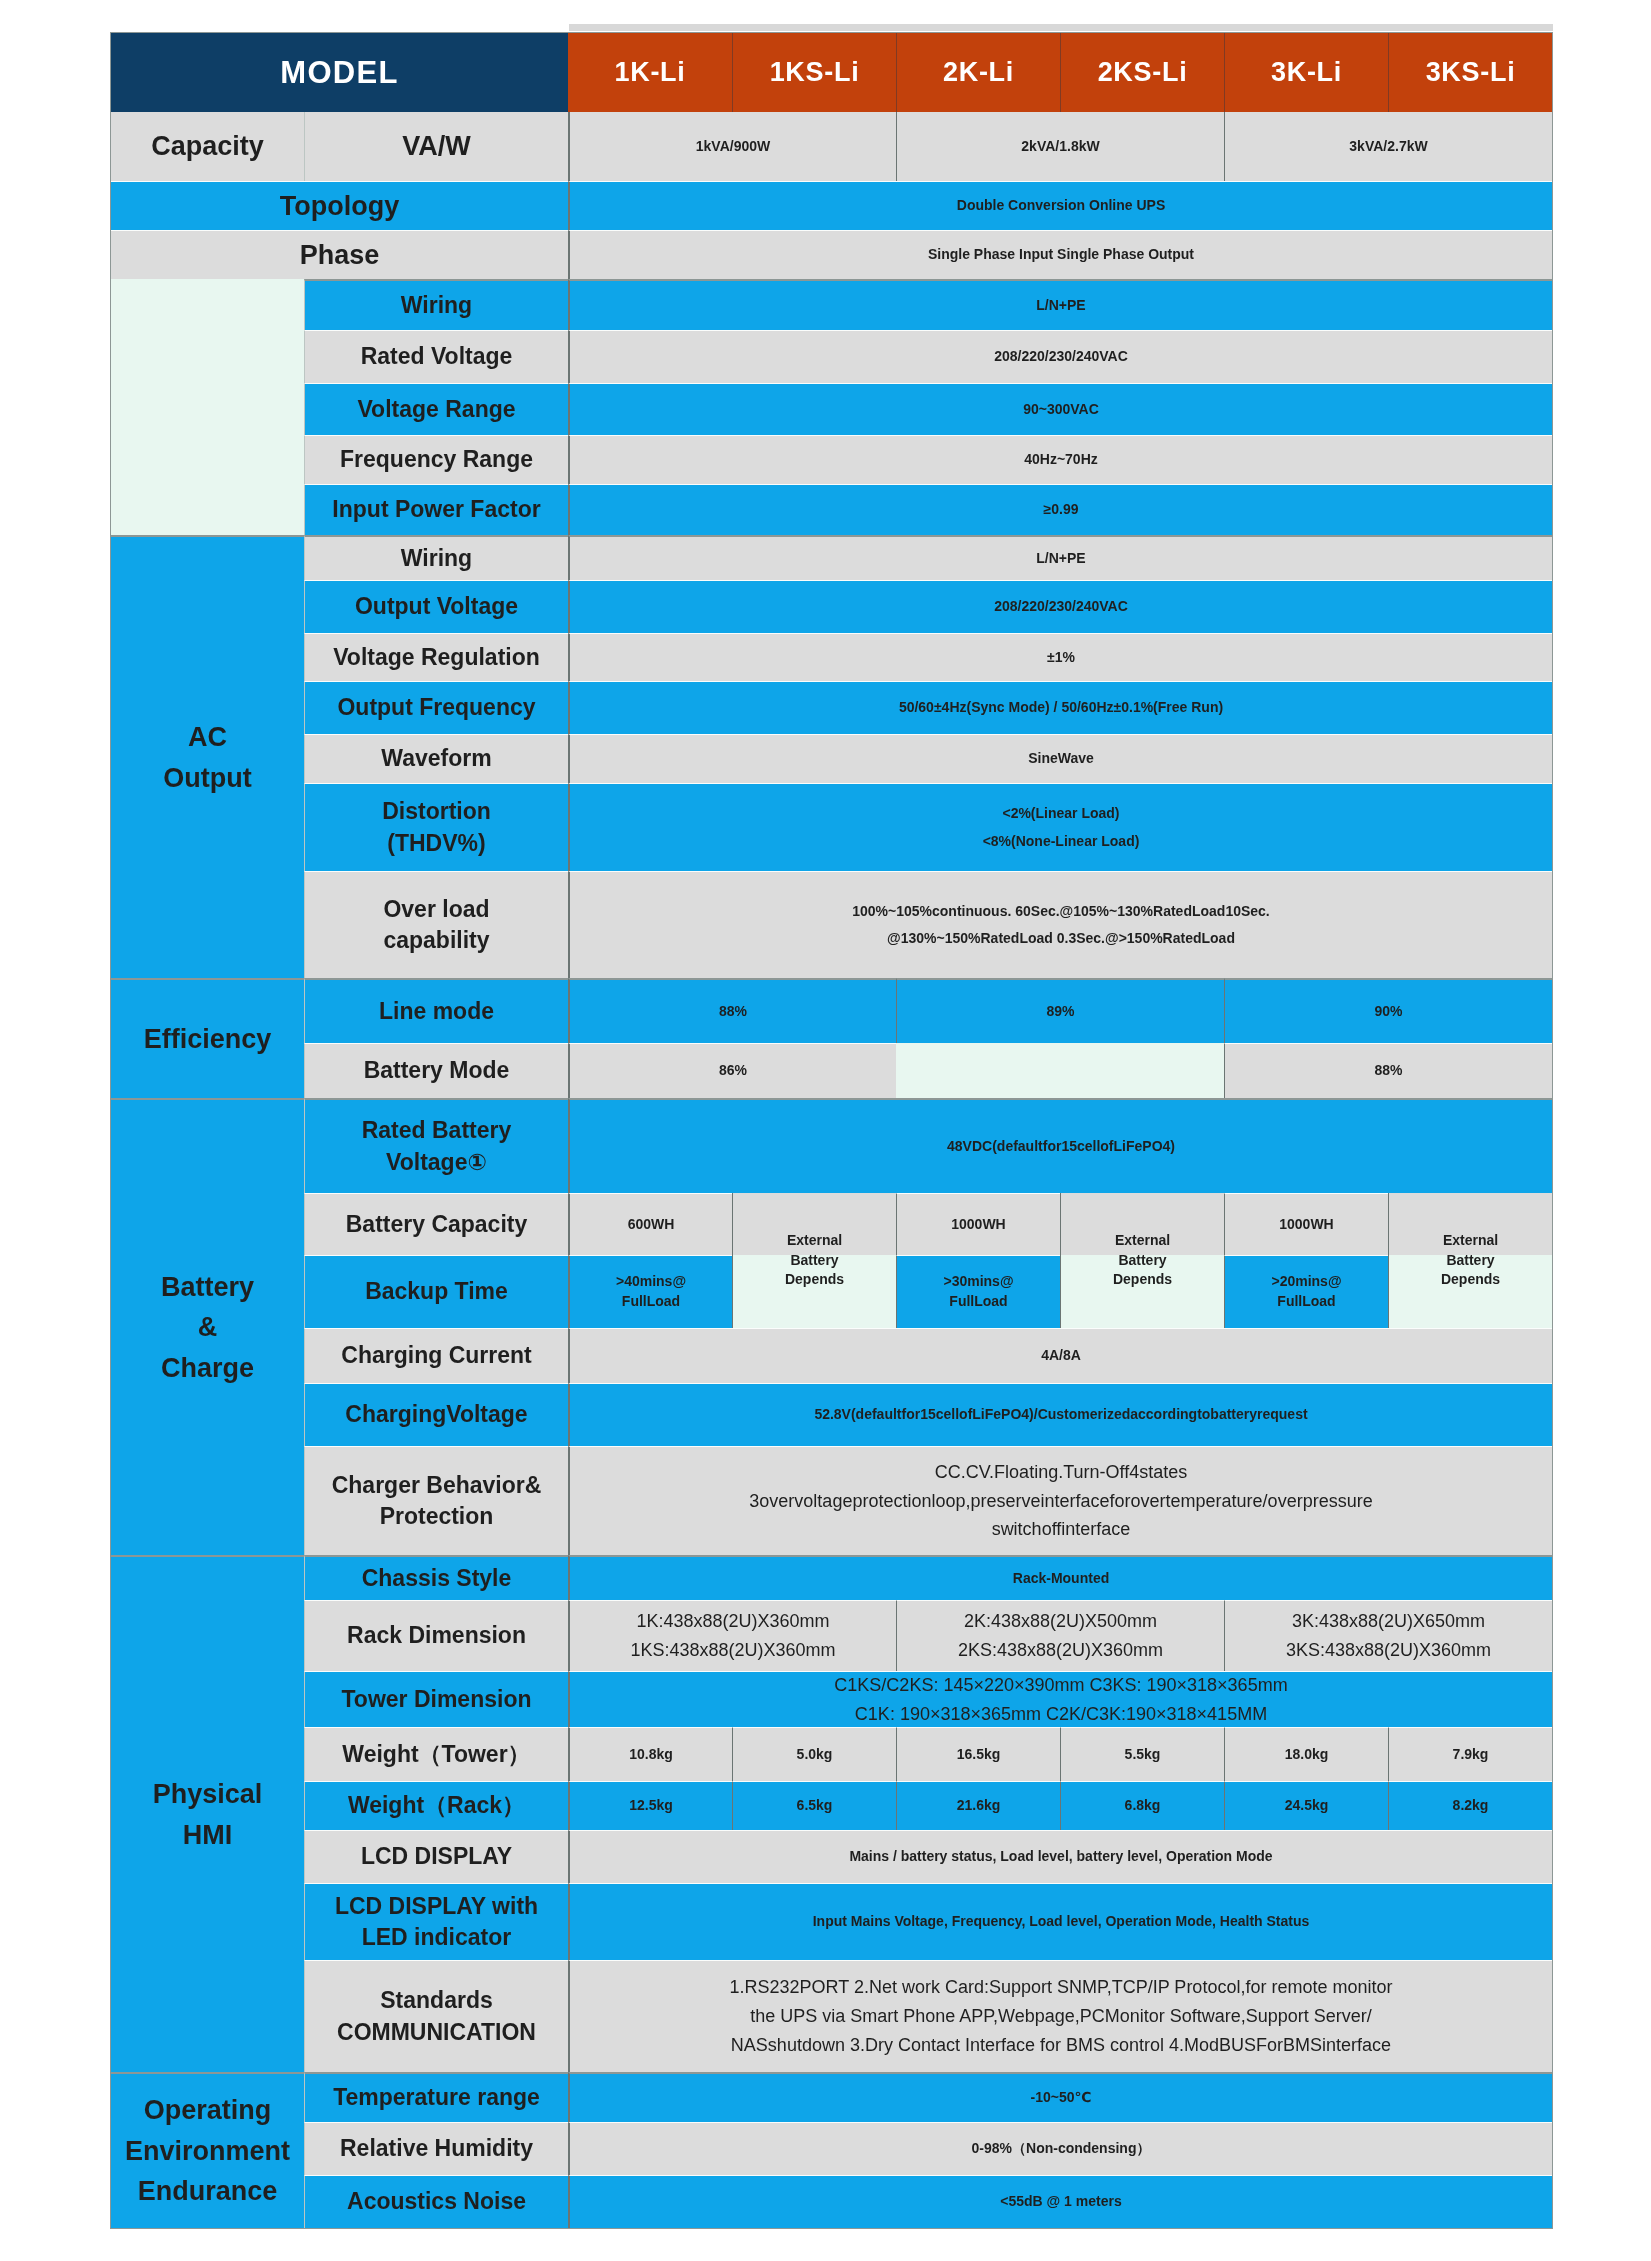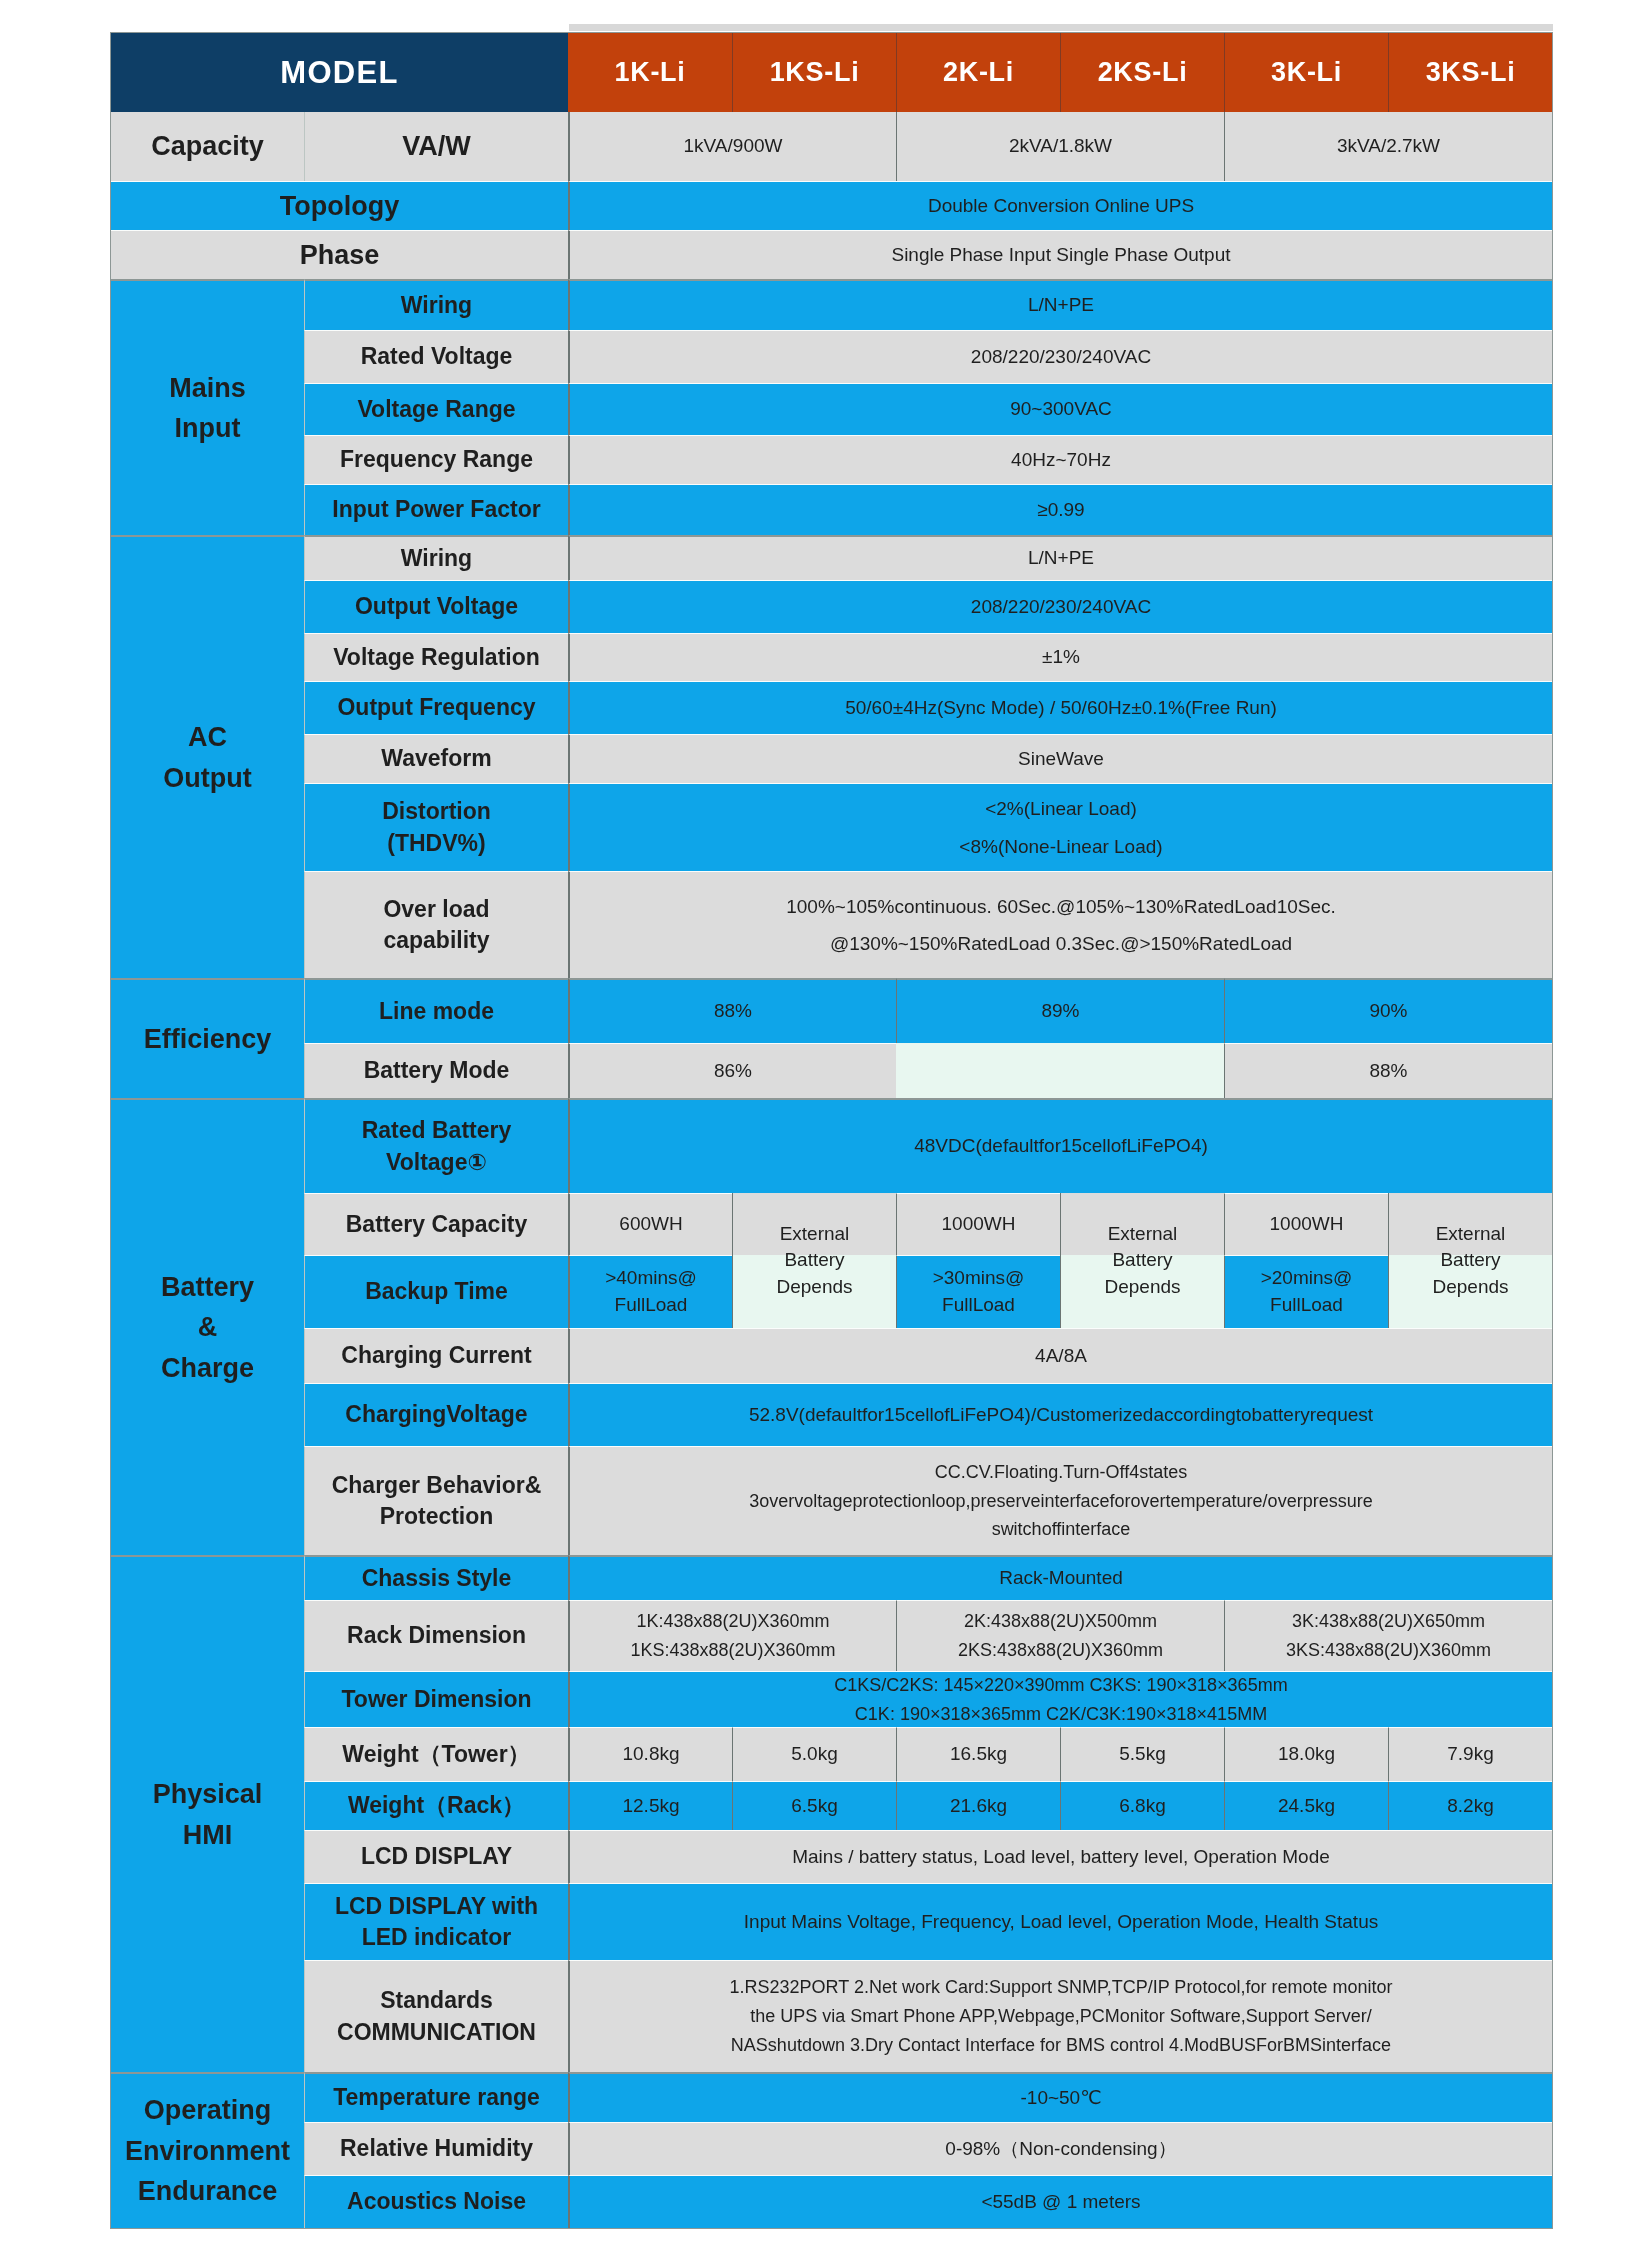--- a/index.html
+++ b/index.html
@@ -12,21 +12,21 @@
        grid-template-rows:79px 69px 49px 49px 51px 53px 52px 49px 51px 45px 53px 48px 53px 49px 88px 107px 65px 55px 95px 62px 73px 55px 63px 109px 45px 71px 56px 54px 49px 53px 77px 112px 50px 53px 53px;
        border:1.3px solid #8d9795;background:#e8f7f0;}
   .c{display:flex;flex-direction:column;align-items:center;justify-content:center;
      text-align:center;line-height:1.4;box-sizing:border-box;padding:1.3px 5.3px;}
   .mint{background:#0ea5e9}
   .gray{background:#dcdcdc}
   .navy{background:#0e3e66;color:#ffffff}
   .blue{background:#c2410c;color:#ffffff}
   .cat{font-size:27px;font-weight:600;line-height:1.5}
   .lbl{font-size:23px;font-weight:600;line-height:1.35}
-  .val{font-size:19px;font-weight:400}
+  .val{font-size:14px;font-weight:700}
   .sm{font-size:18px;line-height:1.6}
   .gap{line-height:1.95}
   .model{font-size:31px;font-weight:700;letter-spacing:1.3px}
   .hdr{font-size:27px;font-weight:700;letter-spacing:0.7px}
   .vsep{border-left:1.3px solid #6b7573}
   .vsepb{border-left:1.3px solid rgba(10,45,80,.35)}
   .msep{border-left:2px solid #6b7573}
   .lsep{border-left:1.3px solid #bcc6c3}
   .rtw{border-top:1.3px solid #fbfdfc}
   .rts{border-top:2px solid #8d9795}
@@ -86,24 +86,20 @@
         <span>Double Conversion Online UPS</span>
       </div>
 
     <div class="c gray cat rtw" style="grid-area:4/1/5/3">
         <span>Phase</span>
       </div>
     <div class="c gray val msep rtw" style="grid-area:4/3/5/9">
         <span>Single Phase Input Single Phase Output</span>
       </div>
 
-    <div class="c mint cat rts" style="grid-area:5/1/10/2">
-      <span class="blk">Mains</span>
-      <span class="blk">Input</span>
-    </div>
     <div class="c mint lbl lsep rts" style="grid-area:5/2/6/3">
         <span>Wiring</span>
       </div>
     <div class="c mint val msep rts" style="grid-area:5/3/6/9">
         <span>L/N+PE</span>
       </div>
     <div class="c gray lbl lsep rtw" style="grid-area:6/2/7/3">
         <span>Rated Voltage</span>
       </div>
     <div class="c gray val msep rtw" style="grid-area:6/3/7/9">

